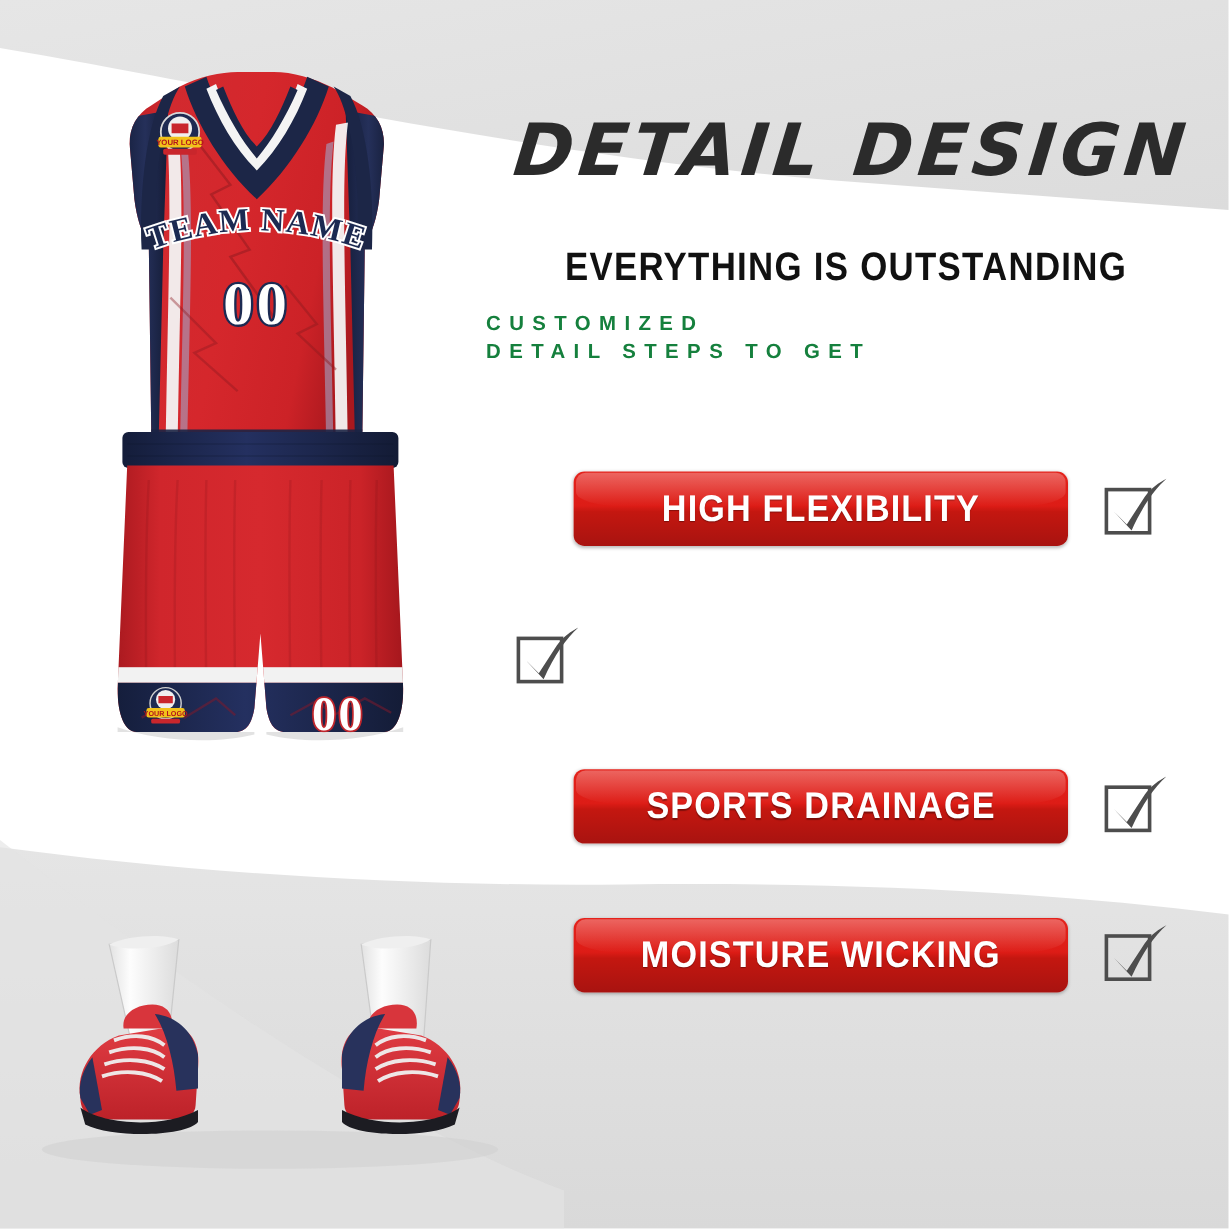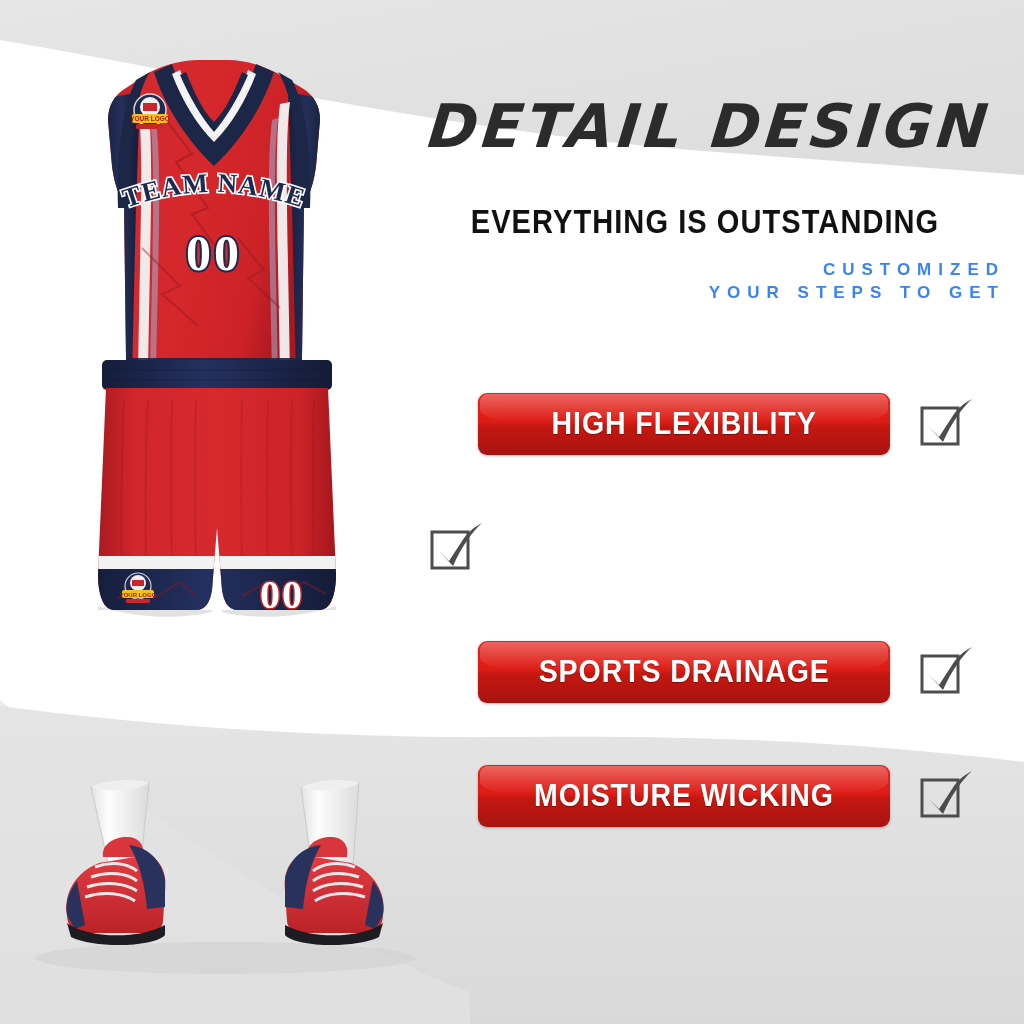--- a/index.html
+++ b/index.html
@@ -37,21 +37,21 @@
   .subtitle {
     position:absolute; left:5px; top:205px; width:600px;
     text-align:center;
     font-family:"Liberation Sans", sans-serif;
     font-size:33px; font-weight:700; letter-spacing:1.2px;
     color:#111; line-height:1;
     transform:scaleX(0.88); transform-origin:center;
   }
   .taglines {
     position:absolute; left:5px; top:258px; width:600px;
-    text-align:right; color:#3b82f6;
+    text-align:left; color:#15803d;
     font-size:17px; font-weight:700; letter-spacing:7px;
     line-height:23px;
   }
   .taglines div { white-space:nowrap; }
 
   
   .features { position:absolute; left:0; top:388px; width:624px; }
   .feature-row {
     position:relative; height:72px; margin-bottom:52px;
     display:flex; align-items:center;
@@ -327,21 +327,21 @@
   </div>
 
   <div class="copy-col">
 
     <div class="title">DETAIL DESIGN</div>
 
     <div class="subtitle">EVERYTHING IS OUTSTANDING</div>
 
     <div class="taglines">
       <div>CUSTOMIZED</div>
-      <div>YOUR STEPS TO GET</div>
+      <div>DETAIL STEPS TO GET</div>
     </div>
 
     <div class="features">
 
       <div class="feature-row">
         <div class="banner">
           <span class="banner-label">HIGH FLEXIBILITY</span>
         </div>
         <div class="check">
           <svg width="60" height="60" viewBox="0 0 60 60">

